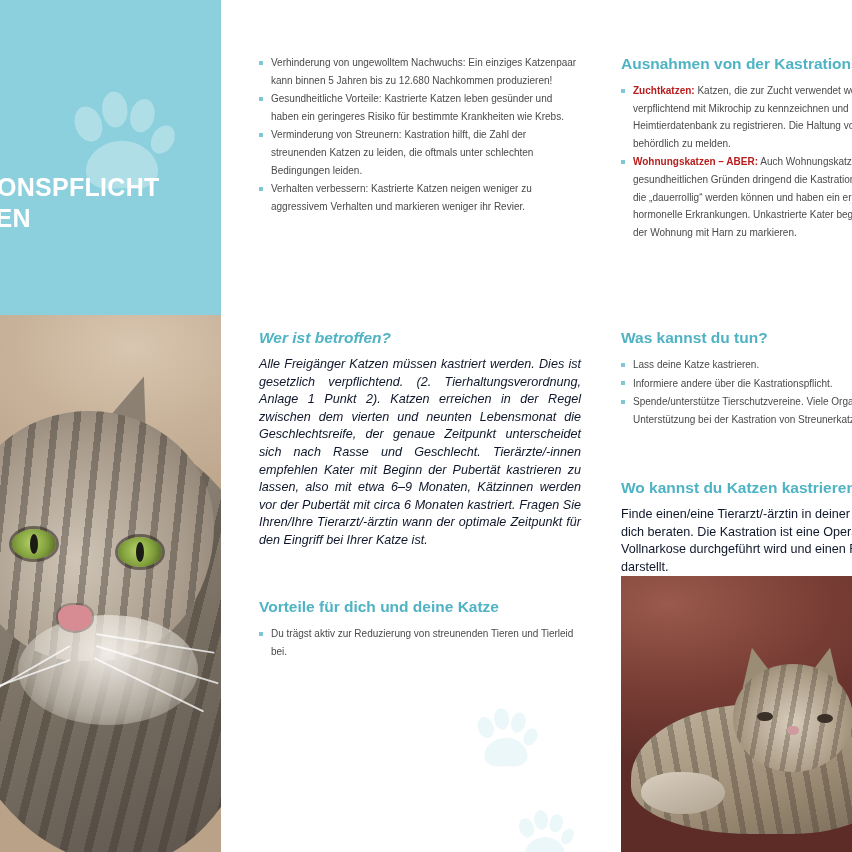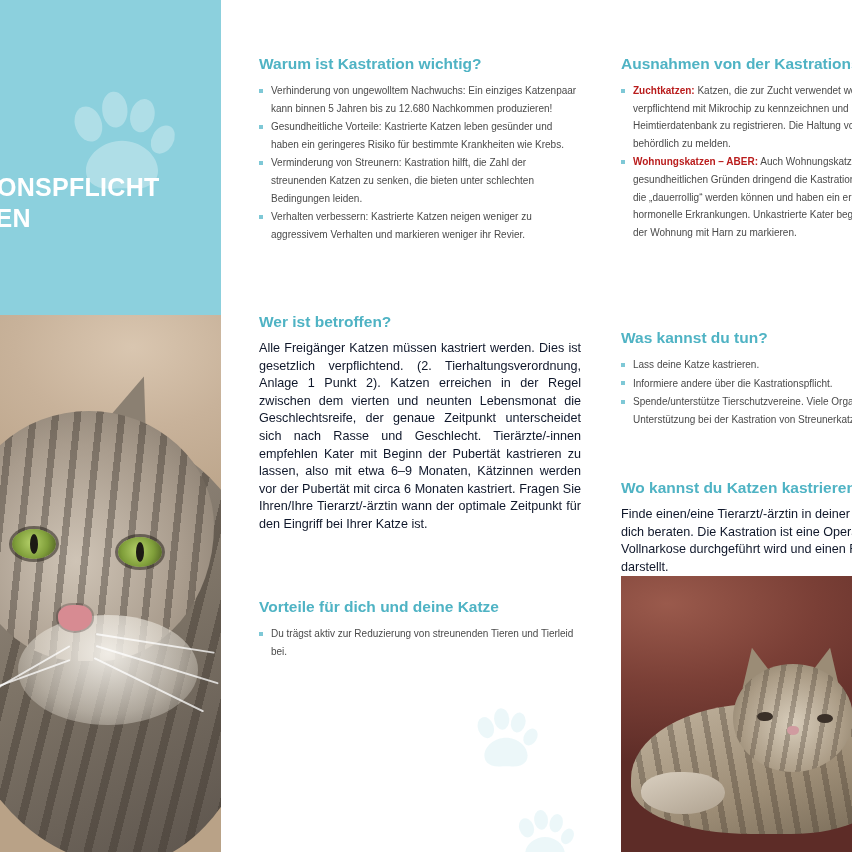--- a/index.html
+++ b/index.html
@@ -311,30 +311,29 @@
   <ellipse cx="22" cy="30" rx="11" ry="15" fill="#8cd0dd" transform="rotate(-20 22 30)"></ellipse>
   <ellipse cx="44" cy="18" rx="10.5" ry="15" fill="#8cd0dd" transform="rotate(-6 44 18)"></ellipse>
   <ellipse cx="67" cy="23" rx="10" ry="14" fill="#8cd0dd" transform="rotate(14 67 23)"></ellipse>
   <ellipse cx="84" cy="43" rx="9" ry="12.5" fill="#8cd0dd" transform="rotate(30 84 43)"></ellipse>
   <path d="M50 44c16 0 30 12 30 25 0 11-11 16-22 15-5-.5-11-.5-16 0-11 1-22-4-22-15 0-13 14-25 30-25z" fill="#8cd0dd"></path>
 </svg>
 
 <div id="col-mid">
 
   <section class="sec" style="top:54px; left:0; width:322px;">
-    <h2 class="sec-title">Warum ist Kastration wichtig?</h2>
     <ul class="bullets">
       <li>Verhinderung von ungewolltem Nachwuchs: Ein einziges Katzenpaar kann binnen 5 Jahren bis zu 12.680 Nachkommen produzieren!</li>
       <li>Gesundheitliche Vorteile: Kastrierte Katzen leben gesünder und haben ein geringeres Risiko für bestimmte Krankheiten wie Krebs.</li>
-      <li>Verminderung von Streunern: Kastration hilft, die Zahl der streunenden Katzen zu senken, die bieten unter schlechten Bedingungen leiden.</li>
+      <li>Verminderung von Streunern: Kastration hilft, die Zahl der streunenden Katzen zu leiden, die oftmals unter schlechten Bedingungen leiden.</li>
       <li>Verhalten verbessern: Kastrierte Katzen neigen  weniger zu aggressivem Verhalten und markieren weniger ihr Revier.</li>
     </ul>
   </section>
 
-  <section class="sec" style="top:312px; left:0; width:322px;">
+  <section class="sec" style="top:328px; left:0; width:322px;font-style:italic;">
     <h2 class="sec-title">Wer ist betroffen?</h2>
     <p class="body">Alle Freigänger Katzen müssen kastriert werden. Dies ist gesetzlich verpflichtend. (2. Tierhaltungsverordnung, Anlage 1 Punkt 2).  Katzen erreichen in der Regel zwischen dem vierten und neunten Lebensmonat die Geschlechtsreife, der genaue Zeitpunkt unterscheidet sich nach Rasse und Geschlecht. Tierärzte/-innen empfehlen Kater mit Beginn der Pubertät kastrieren zu lassen, also mit etwa 6–9 Monaten, Kätzinnen werden vor der Pubertät mit circa 6 Monaten kastriert. Fragen Sie Ihren/Ihre Tierarzt/-ärztin wann der optimale Zeitpunkt für den Eingriff bei Ihrer Katze ist.</p>
   </section>
 
   <section class="sec" style="top:597px; left:0; width:322px;">
     <h2 class="sec-title">Vorteile für dich und deine Katze</h2>
     <ul class="bullets">
       <li>Du trägst aktiv zur Reduzierung von streunenden Tieren und Tierleid bei.</li>
     </ul>
   </section>

